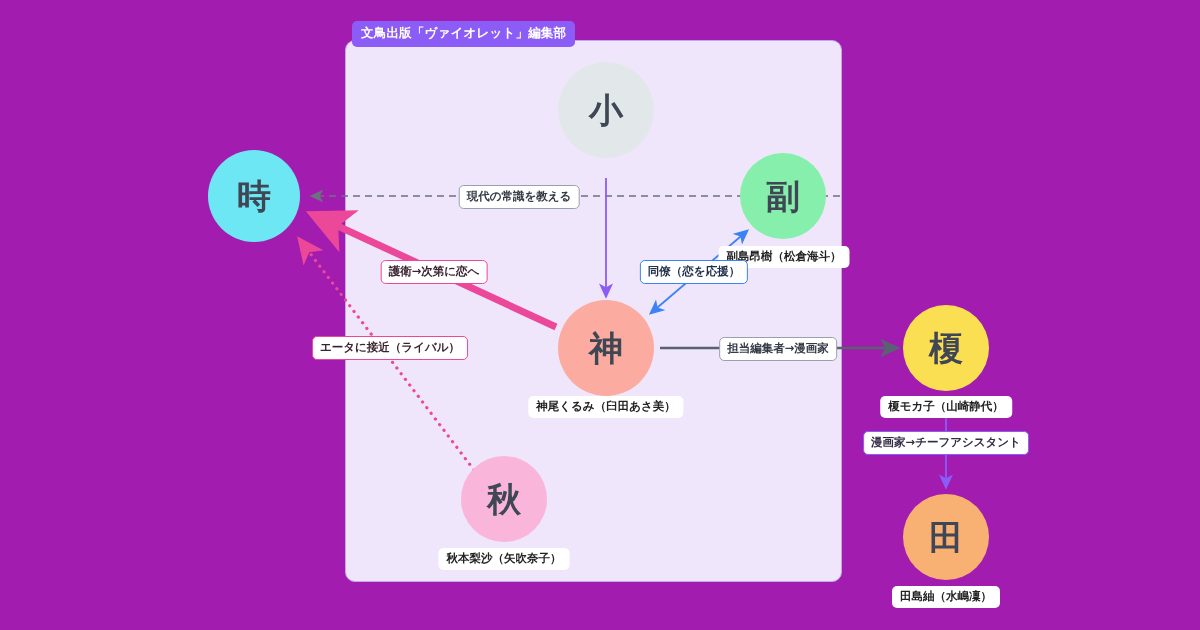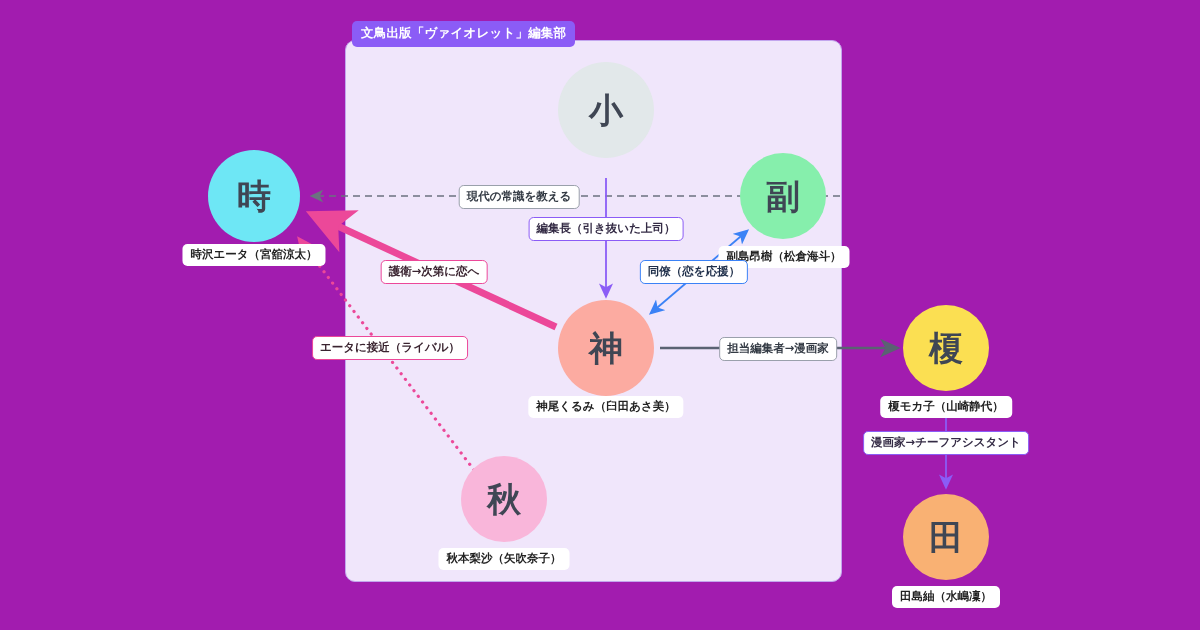--- a/index.html
+++ b/index.html
@@ -144,21 +144,20 @@
     <line x1="946" y1="396" x2="946" y2="487" stroke="#8b5cf6" stroke-width="1.8" marker-end="url(#ah-purple)"></line>
   </svg>
 
   <div class="node" style="left:558px; top:62px; width:96px; height:96px; background:#e2e8ea;">
     <span class="node-initial">小</span>
   </div>
 
   <div class="node" style="left:208px; top:150px; width:92px; height:92px; background:#6ee7f5;">
     <span class="node-initial">時</span>
   </div>
-  <div class="node-caption" style="left:254px; top:244px;">時沢エータ（宮舘涼太）</div>
 
   <div class="node" style="left:740px; top:153px; width:86px; height:86px; background:#86efac;">
     <span class="node-initial">副</span>
   </div>
   <div class="node-caption" style="left:784px; top:246px;">副島昂樹（松倉海斗）</div>
 
   <div class="node" style="left:558px; top:300px; width:96px; height:96px; background:#fcaba1;">
     <span class="node-initial">神</span>
   </div>
   <div class="node-caption" style="left:606px; top:396px;">神尾くるみ（臼田あさ美）</div>
@@ -173,21 +172,20 @@
   </div>
   <div class="node-caption" style="left:504px; top:548px;">秋本梨沙（矢吹奈子）</div>
 
   <div class="node" style="left:903px; top:494px; width:86px; height:86px; background:#f9b173;">
     <span class="node-initial">田</span>
   </div>
   <div class="node-caption" style="left:946px; top:586px;">田島紬（水嶋凜）</div>
 
   <div class="edge-label lbl-gray" style="left:519px; top:197px;">現代の常識を教える</div>
 
-  <div class="edge-label lbl-purple" style="left:606px; top:229px;">編集長（引き抜いた上司）</div>
 
   <div class="edge-label lbl-pink" style="left:434px; top:272px;">護衛→次第に恋へ</div>
 
   <div class="edge-label lbl-pink" style="left:390px; top:348px;">エータに接近（ライバル）</div>
 
   <div class="edge-label lbl-blue" style="left:694px; top:272px;">同僚（恋を応援）</div>
 
   <div class="edge-label lbl-gray" style="left:778px; top:349px;">担当編集者→漫画家</div>
 
   <div class="edge-label lbl-purple" style="left:946px; top:443px;">漫画家→チーフアシスタント</div>

